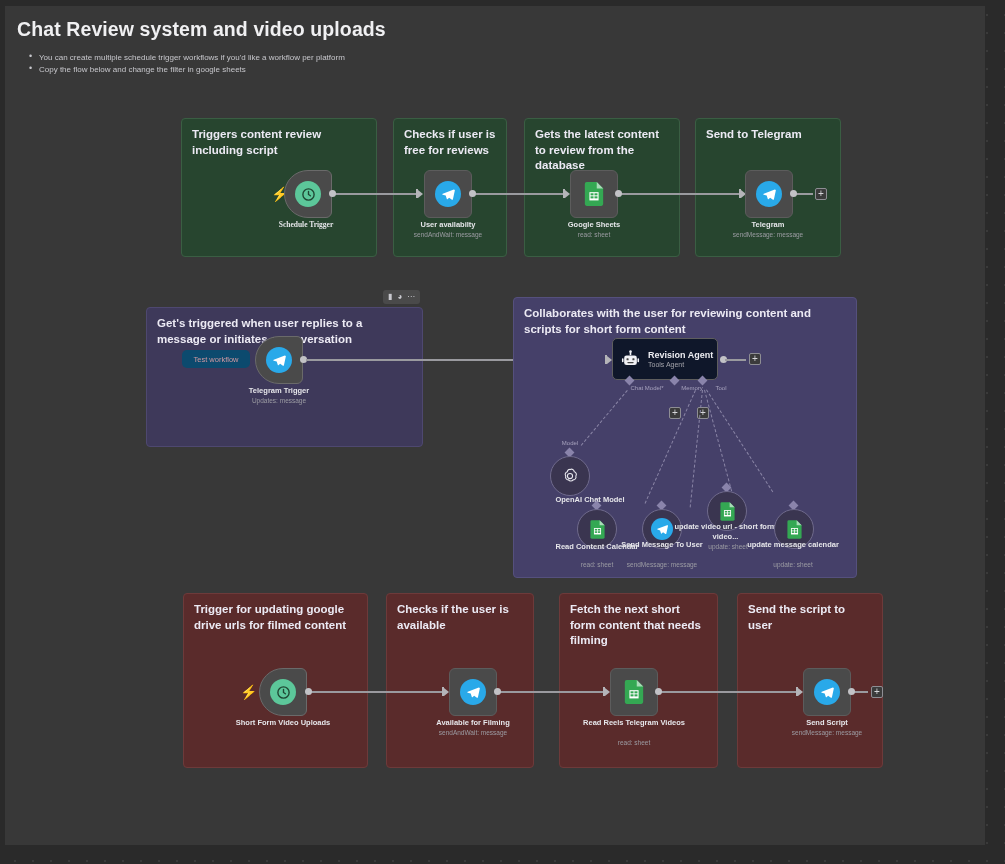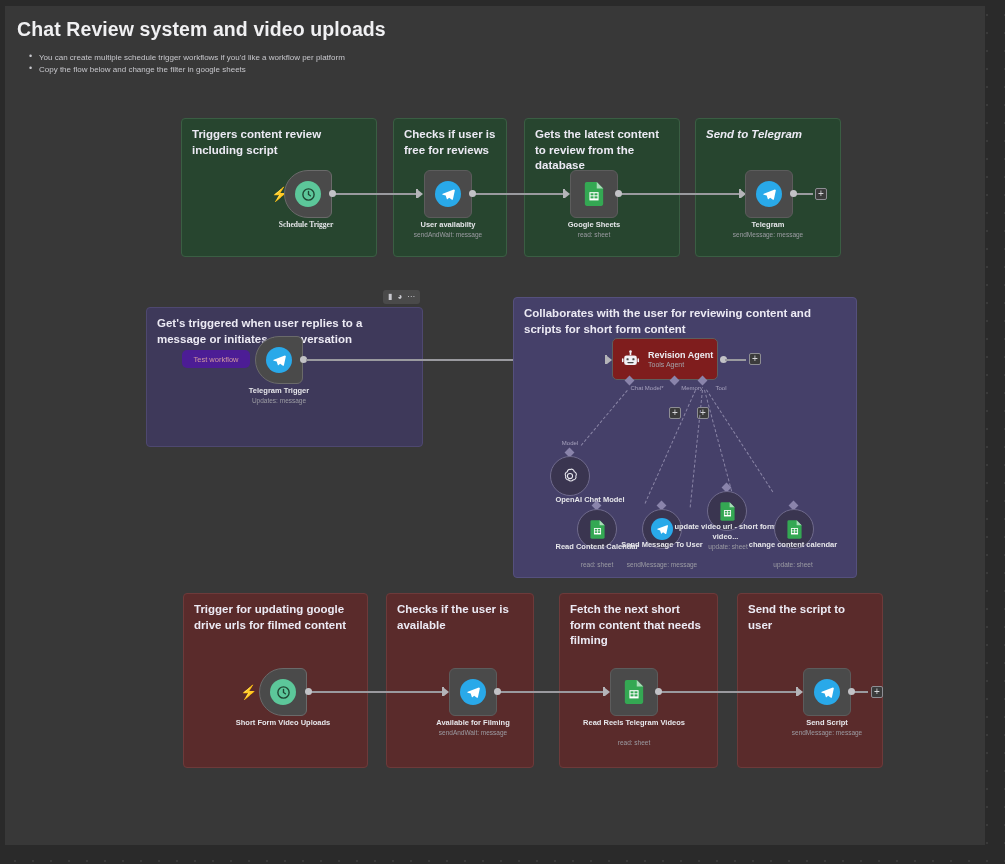--- a/index.html
+++ b/index.html
@@ -141,38 +141,38 @@
     width: 26px; height: 26px; border-radius: 50%;
     background: #5cc79a;
     display: flex; align-items: center; justify-content: center;
   }
   .bolt {
     position: absolute; font-size: 14px; color: #e8743b; font-weight: 700;
     line-height: 14px;
   }
   .test-btn {
     position: absolute;
-    background: #4c1d95; color: #cf98a0;
+    background: #0c4a6e; color: #cf98a0;
     font-size: 7.5px; border-radius: 5px;
     display: flex; align-items: center; justify-content: center;
   }
   
   #sticky-toolbar {
     position: absolute;
     background: #4a4a4a; border-radius: 3px;
     display: flex; align-items: center; gap: 5px;
     padding: 3px 5px;
   }
   #sticky-toolbar .tb-ico {
     color: #c9c9cf; font-size: 8px; line-height: 8px;
   }
   
   #agent-node {
     position: absolute;
-    background: #7f1d1d; border: 1px solid #5e5e5e; border-radius: 5px;
+    background: #0f172a; border: 1px solid #5e5e5e; border-radius: 5px;
     display: flex; align-items: center; padding-left: 8px; gap: 8px;
   }
   #agent-title { font-size: 9px; font-weight: 700; color: #ededf2; }
   #agent-sub   { font-size: 7px; color: #a3a3aa; margin-top: 1px; }
 </style>
 </head>
 <body>
 
 <div id="canvas-backdrop"></div>
 
@@ -186,21 +186,21 @@
 
   <div class="sticky green" style="left:176px; top:112px; width:196px; height:139px;">
     <div class="sticky-title">Triggers content review including script</div>
   </div>
   <div class="sticky green" style="left:388px; top:112px; width:114px; height:139px;">
     <div class="sticky-title">Checks if user is free for reviews</div>
   </div>
   <div class="sticky green" style="left:519px; top:112px; width:156px; height:139px;">
     <div class="sticky-title">Gets the latest content to review from the database</div>
   </div>
-  <div class="sticky green" style="left:690px; top:112px; width:146px; height:139px;font-style:italic;">
+  <div class="sticky green" style="left:690px; top:112px; width:146px; height:139px;">
     <div class="sticky-title">Send to Telegram</div>
   </div>
 
   <div class="edge" style="left:330px; top:187px; width:82px;"></div>
   <div class="edge" style="left:463px; top:187px; width:96px;"></div>
   <div class="edge" style="left:610px; top:187px; width:125px;"></div>
   <div class="edge" style="left:786px; top:187px; width:22px;"></div>
 
   <div class="bolt" style="left:266px; top:181px;">⚡</div>
   <div class="node trigger" style="left:279px; top:164px;">
@@ -382,21 +382,21 @@
     <svg width="17" height="19" viewBox="0 0 24 26">
       <path d="M4 0h11l7 7v17a2 2 0 0 1-2 2H4a2 2 0 0 1-2-2V2a2 2 0 0 1 2-2z" fill="#34a853"></path>
       <path d="M15 0l7 7h-7z" fill="#a8dcb7"></path>
       <rect x="7" y="11" width="10" height="9" fill="#fff"></rect>
       <rect x="8.2" y="12.2" width="3.3" height="2.3" fill="#34a853"></rect>
       <rect x="12.5" y="12.2" width="3.3" height="2.3" fill="#34a853"></rect>
       <rect x="8.2" y="15.5" width="3.3" height="2.3" fill="#34a853"></rect>
       <rect x="12.5" y="15.5" width="3.3" height="2.3" fill="#34a853"></rect>
     </svg>
   </div>
-  <div class="node-label" style="left:728px; top:534px;">change content calendar</div>
+  <div class="node-label" style="left:728px; top:534px;">update message calendar</div>
   <div class="node-sub" style="left:718px; top:554px;">update: sheet</div>
 
   <div class="sticky red" style="left:178px; top:587px; width:185px; height:175px;">
     <div class="sticky-title">Trigger for updating google drive urls for filmed content</div>
   </div>
   <div class="sticky red" style="left:381px; top:587px; width:148px; height:175px;">
     <div class="sticky-title">Checks if the user is available</div>
   </div>
   <div class="sticky red" style="left:732px; top:587px; width:146px; height:175px;">
     <div class="sticky-title">Send the script to user</div>

